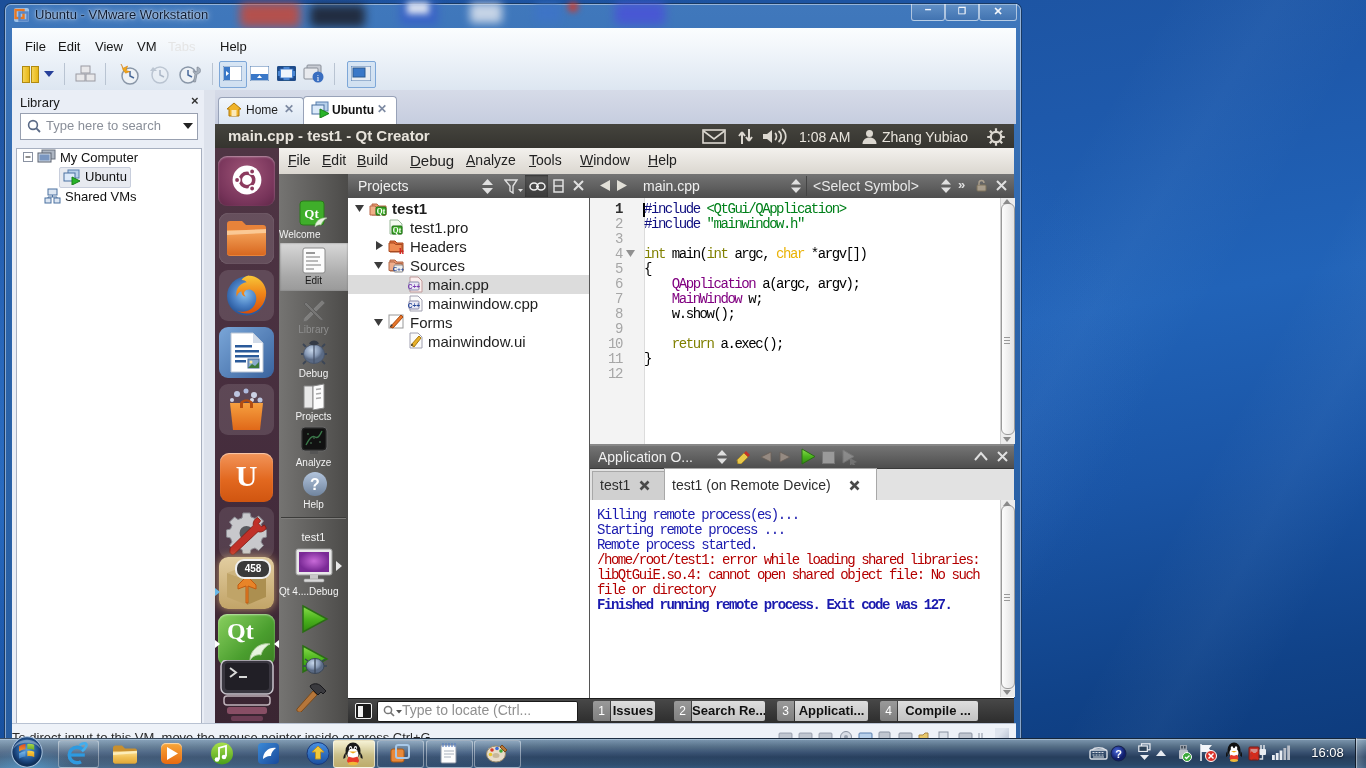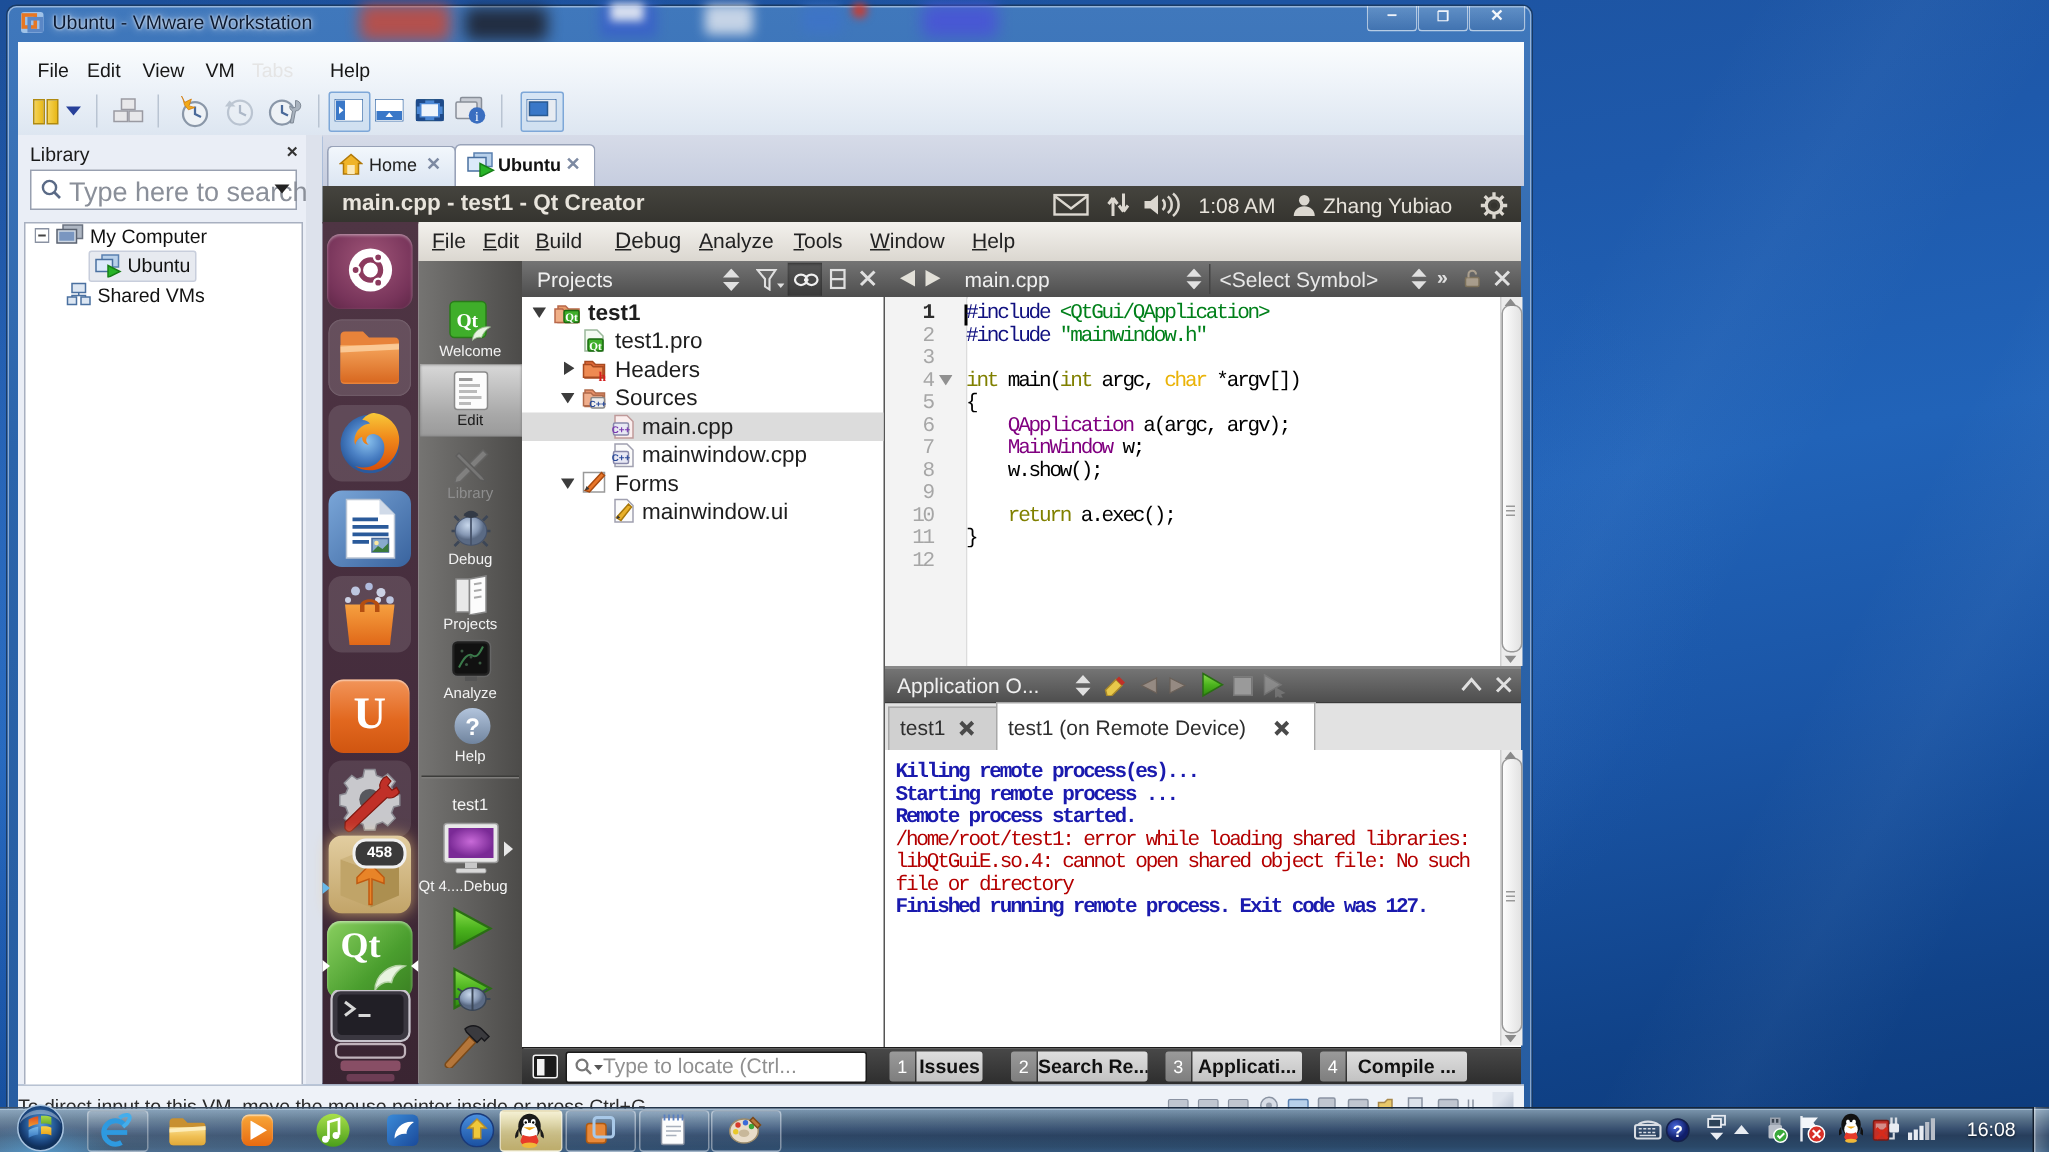--- a/index.html
+++ b/index.html
@@ -100,21 +100,21 @@
     </svg>
 
 <div class="a" style="left:12px;top:90px;width:192px;height:633px;background:#eaeef6"></div>
 <div class="a" style="left:20px;top:95px;font-size:13px;color:#1a1a1a">Library</div>
 <div class="a" style="left:191px;top:93px;font-size:13px;color:#333;font-weight:bold">×</div>
 <div class="a" style="left:20px;top:113px;width:176px;height:25px;background:#fff;border:1px solid #98a0b0"></div>
 <svg class="a" style="left:27px;top:119px" width="14" height="14">
       <circle cx="6" cy="6" r="4.4" fill="none" stroke="#5a6a86" stroke-width="1.6"></circle>
       <path d="M9.2 9.2L13 13" stroke="#5a6a86" stroke-width="1.8"></path>
     </svg>
-<div class="a" style="left:46px;top:118px;font-size:18px;color:#8a8f99">Type here to search</div>
+<div class="a" style="left:46px;top:118px;font-size:13px;color:#8a8f99">Type here to search</div>
 <div class="a" style="left:183px;top:123px;width:0;height:0;border-left:5px solid transparent;border-right:5px solid transparent;border-top:6px solid #222"></div>
 <div class="a" style="left:16px;top:148px;width:184px;height:575px;background:#fff;border:1px solid #a8b0c0;border-bottom:none"></div>
 
 <svg class="a" style="left:23px;top:152px" width="10" height="10">
       <rect x="0.5" y="0.5" width="9" height="9" fill="#fff" stroke="#8a92a2"></rect>
       <path d="M2.5 5h5" stroke="#444" stroke-width="1.2"></path>
     </svg>
 <svg class="a" style="left:37px;top:149px" width="19" height="16">
       <rect x="5" y="1" width="13" height="9" fill="#aeb6c2" stroke="#6a7280"></rect>
       <rect x="1" y="4" width="13" height="9" fill="#cfd8e4" stroke="#5a6270"></rect>
@@ -313,21 +313,21 @@
 <div class="a u" style="left:580px;top:152px;font-size:14px;color:#222">Window</div>
 <div class="a u" style="left:648px;top:152px;font-size:14px;color:#222">Help</div>
 
 <div class="a" id="modebar" style="left:279px;top:174px;width:69px;height:549px;background:linear-gradient(90deg,#757472,#4c4b49);border-right:1px solid #3a3937"></div>
 
 <svg class="a" style="left:299px;top:200px" width="29" height="29" viewBox="0 0 29 29">
       <rect x="1" y="1" width="24" height="24" rx="3" fill="#3fae2a" stroke="#2a7a1a"></rect>
       <text x="12.5" y="18" font-size="13" font-weight="bold" fill="#fff" text-anchor="middle" font-family="Liberation Serif">Qt</text>
       <path d="M16 27c0-6 6-10 12-9-3 1.5-5 4-6 7-2-.5-4 0-6 2z" fill="#e8f4e0" stroke="#9ab890" stroke-width=".6"></path>
     </svg>
-<div class="a" style="left:279px;top:229px;width:69px;text-align:center;font-size:10px;color:#f2f2f2">Welcome</div>
+<div class="a" style="left:279px;top:229px;width:69px;font-size:10px;color:#f2f2f2">Welcome</div>
 
 <div class="a" style="left:280px;top:243px;width:68px;height:48px;background:linear-gradient(#d8d8d8,#a8a8a8 70%,#9a9a9a);box-shadow:inset 0 0 2px #777"></div>
 <svg class="a" style="left:302px;top:247px" width="24" height="27">
       <rect x="1" y="1" width="22" height="25" rx="2" fill="#fcfcfc" stroke="#8a8a8a"></rect>
       <rect x="4" y="5" width="9" height="2" fill="#999"></rect>
       <rect x="4" y="9" width="14" height="2" fill="#bbb"></rect>
       <rect x="4" y="13" width="12" height="2" fill="#bbb"></rect>
       <rect x="4" y="17" width="15" height="2" fill="#bbb"></rect>
       <rect x="4" y="21" width="8" height="2" fill="#bbb"></rect>
     </svg>
@@ -625,21 +625,21 @@
 <svg class="a" style="left:638px;top:479px" width="13" height="13">
       <path d="M2.5 2.5l8 8M10.5 2.5l-8 8" stroke="#4a4a4a" stroke-width="2.6"></path>
     </svg>
 <div class="a" style="left:664px;top:468px;width:211px;height:32px;background:#fff;border:1px solid #a8a8a8;border-bottom:none"></div>
 <div class="a" style="left:672px;top:477px;font-size:14px;color:#2e2e2e">test1 (on Remote Device)</div>
 <svg class="a" style="left:848px;top:479px" width="13" height="13">
       <path d="M2.5 2.5l8 8M10.5 2.5l-8 8" stroke="#4a4a4a" stroke-width="2.6"></path>
     </svg>
 
 <div class="a" style="left:590px;top:500px;width:410px;height:197px;background:#fff"></div>
-<div class="a mono" style="left:597px;top:508px;font-size:14px;line-height:15px"><span style="color:#1a1aae;font-weight:bold">Killing remote process(es)...
+<div class="a mono" style="left:597px;top:508px;font-size:14px;line-height:15px"><span style="color:#1a1aae;font-weight:normal">Killing remote process(es)...
 Starting remote process ...
 Remote process started.</span>
 <span style="color:#b40000">/home/root/test1: error while loading shared libraries:
 libQtGuiE.so.4: cannot open shared object file: No such
 file or directory</span>
 <span style="color:#1a1aae;font-weight:bold">Finished running remote process. Exit code was 127.</span></div>
 
 <div class="a" style="left:1000px;top:500px;width:14px;height:197px;background:#ececec;border-left:1px solid #d0d0d0"></div>
 <div class="a" style="left:1001px;top:505px;width:12px;height:182px;background:linear-gradient(90deg,#fdfdfd,#e2e2e2);border:1px solid #9a9a9a;border-radius:6px"></div>
 <div class="a" style="left:1004px;top:594px;width:6px;height:1px;background:#999"></div>

